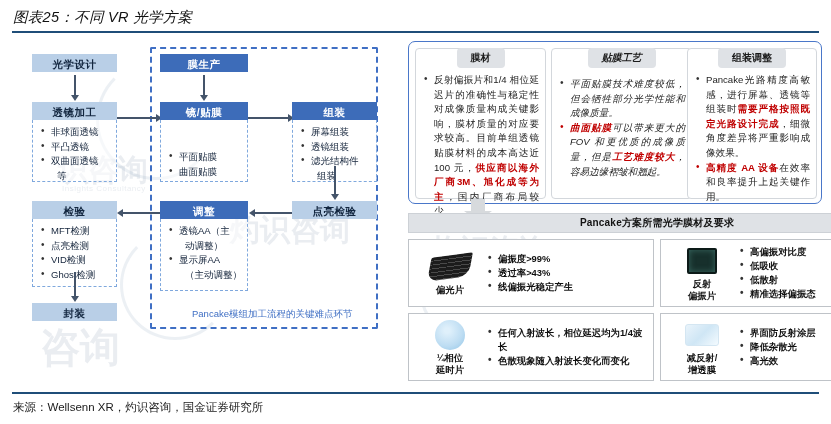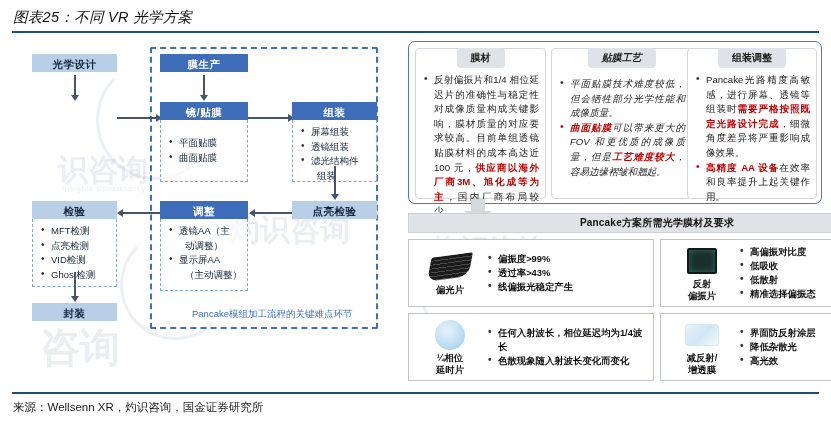--- a/index.html
+++ b/index.html
@@ -164,33 +164,44 @@
 
   <div class="dash-region" style="left:150px;top:9px;width:228px;height:282px;"></div>
   <div class="dash-label" style="left:192px;top:270px;">Pancake模组加工流程的关键难点环节</div>
 
   <div class="node" style="left:32px;top:16px;width:85px;">
     <div class="hd light">光学设计</div>
   </div>
   <div class="arrow v" style="left:74px;top:37px;height:22px;"></div>
   <div class="ahead down" style="left:71px;top:57px;"></div>
 
+  <div class="node" style="left:32px;top:64px;width:85px;">
+    <div class="hd light">透镜加工</div>
+    <div class="bd" style="height:62px;">
+      <ul>
+        <li>非球面透镜</li>
+        <li>平凸透镜</li>
+        <li>双曲面透镜</li>
+        <li class="cont">等</li>
+      </ul>
+    </div>
+  </div>
 
   <div class="arrow h" style="left:117px;top:79px;width:40px;"></div>
   <div class="ahead right" style="left:156px;top:76px;"></div>
 
   <div class="node" style="left:160px;top:16px;width:88px;">
     <div class="hd dark">膜生产</div>
   </div>
   <div class="arrow v" style="left:203px;top:37px;height:22px;"></div>
   <div class="ahead down" style="left:200px;top:57px;"></div>
 
   <div class="node" style="left:160px;top:64px;width:88px;">
     <div class="hd dark">镜/贴膜</div>
-    <div class="bd" style="height:62px;padding-top:16px;">
+    <div class="bd" style="height:62px;padding-top:30px;">
       <ul>
         <li>平面贴膜</li>
         <li>曲面贴膜</li>
       </ul>
     </div>
   </div>
 
   <div class="arrow h" style="left:248px;top:79px;width:41px;"></div>
   <div class="ahead right" style="left:288px;top:76px;"></div>
 

